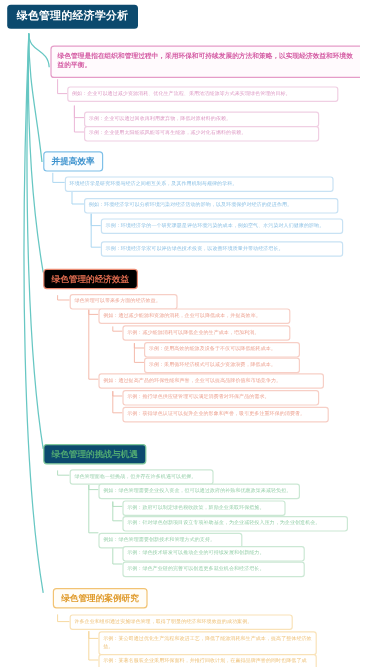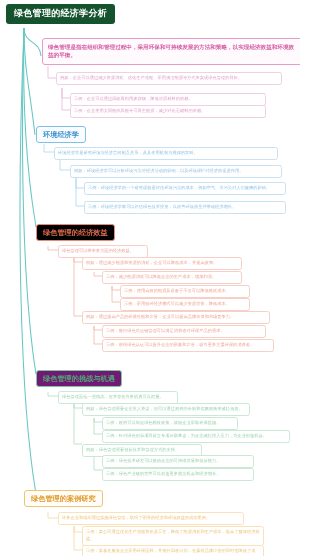--- a/index.html
+++ b/index.html
@@ -6,21 +6,21 @@
   body{
     width:300px;height:556px;background:#ffffff;overflow:hidden;
     font-family:"Liberation Sans","DejaVu Sans",sans-serif;
     position:relative;
   }
   .spine{position:absolute;left:0;top:0;width:300px;height:556px;pointer-events:none;}
 
   
   .root-title{
     position:absolute;left:6px;top:4px;
-    background:#14532d;color:#ffffff;
+    background:#0c4a6e;color:#ffffff;
     font-size:9px;font-weight:bold;letter-spacing:.3px;
     padding:5px 8px 6px 8px;border-radius:3px;
     white-space:nowrap;line-height:1;
   }
 
   
   .bhead{
     position:absolute;
     font-size:7.2px;font-weight:bold;line-height:1.1;
     padding:3.5px 6px 4px 6px;border-radius:3px;
@@ -37,21 +37,21 @@
     letter-spacing:.05px;
     word-break:break-all;
   }
   .c-pink-soft{border-color:#f0cfe3;color:#dd9ac4;}
   .hd-pink{border-color:#e59cc8;color:#d45ba3;background:#fffafd;}
   .c-blue-soft{border-color:#c8e2f4;color:#8cc0e4;}
   .hd-blue{border-color:#7fc0e8;color:#3e93ce;background:#fafdff;}
   .c-salmon-soft{border-color:#f7cfc6;color:#eda291;}
   .hd-salmon{border-color:#ea8a72;color:#dd6a4e;background:#000000;}
   .c-green-soft{border-color:#cbe8d4;color:#95cfa9;}
-  .hd-green{border-color:#7ec79a;color:#4fa872;background:#701a75;}
+  .hd-green{border-color:#7ec79a;color:#4fa872;background:#0c4a6e;}
   .c-orange-soft{border-color:#f9e2b8;color:#eec077;}
   .hd-orange{border-color:#f2c373;color:#e09b2c;background:#fffdf8;}
 </style>
 </head>
 <body>
 
 <svg class="spine" viewBox="0 0 300 556">
   <g fill="none" stroke="#67c7c3" stroke-width="1.05">
     <path d="M24,28 C24,44 40,40 41,56"></path>
     <path d="M24,28 C24,70 30,90 35,135"></path>
@@ -88,21 +88,21 @@
 <svg class="spine" viewBox="0 0 300 556">
   <g fill="none" stroke="#a8d5f0" stroke-width="0.8">
     <path d="M44,144 L44,152 L54,152"></path>
     <path d="M60,160 L60,170 L70,170"></path>
     <path d="M76,178 L76,188 L84,188"></path>
     <path d="M76,178 L76,206 L84,206"></path>
   </g>
 </svg>
 
 <div class="bhead hd-blue bhead-big" style="left:36px;top:126px;width:auto;">
-  <span>环境经济学</span>
+  <span>并提高效率</span>
 </div>
 
 <div class="node c-blue-soft" style="left:54px;top:147px;width:224px;">
   <span>环境经济学是研究环境与经济之间相互关系，及其作用机制与规律的学科。</span>
 </div>
 <div class="node c-blue-soft" style="left:70px;top:165px;width:212px;">
   <span>例如：环境经济学可以分析环境污染对经济活动的影响，以及环境保护对经济的促进作用。</span>
 </div>
 <div class="node c-blue-soft" style="left:84px;top:182px;width:202px;">
   <span>示例：环境经济学的一个研究课题是评估环境污染的成本，例如空气、水污染对人们健康的影响。</span>
@@ -192,21 +192,21 @@
 </div>
 
 <svg class="spine" viewBox="0 0 300 556">
   <g fill="none" stroke="#f7d79b" stroke-width="0.8">
     <path d="M48,512 L48,518 L58,518"></path>
     <path d="M74,526 L74,532 L82,532"></path>
     <path d="M74,526 L74,550 L82,550"></path>
   </g>
 </svg>
 
-<div class="bhead hd-orange" style="left:24px;top:490px;">
+<div class="bhead hd-orange" style="left:44px;top:490px;">
   <span>绿色管理的案例研究</span>
 </div>
 
 <div class="node c-orange-soft" style="left:58px;top:512px;width:186px;">
   <span>许多企业和组织通过实施绿色管理，取得了明显的经济和环境效益的成功案例。</span>
 </div>
 <div class="node c-orange-soft" style="left:82px;top:526px;width:182px;">
   <span>示例：某公司通过优化生产流程和改进工艺，降低了能源消耗和生产成本，提高了整体经济效益。</span>
 </div>
 <div class="node c-orange-soft" style="left:82px;top:545px;width:182px;">

